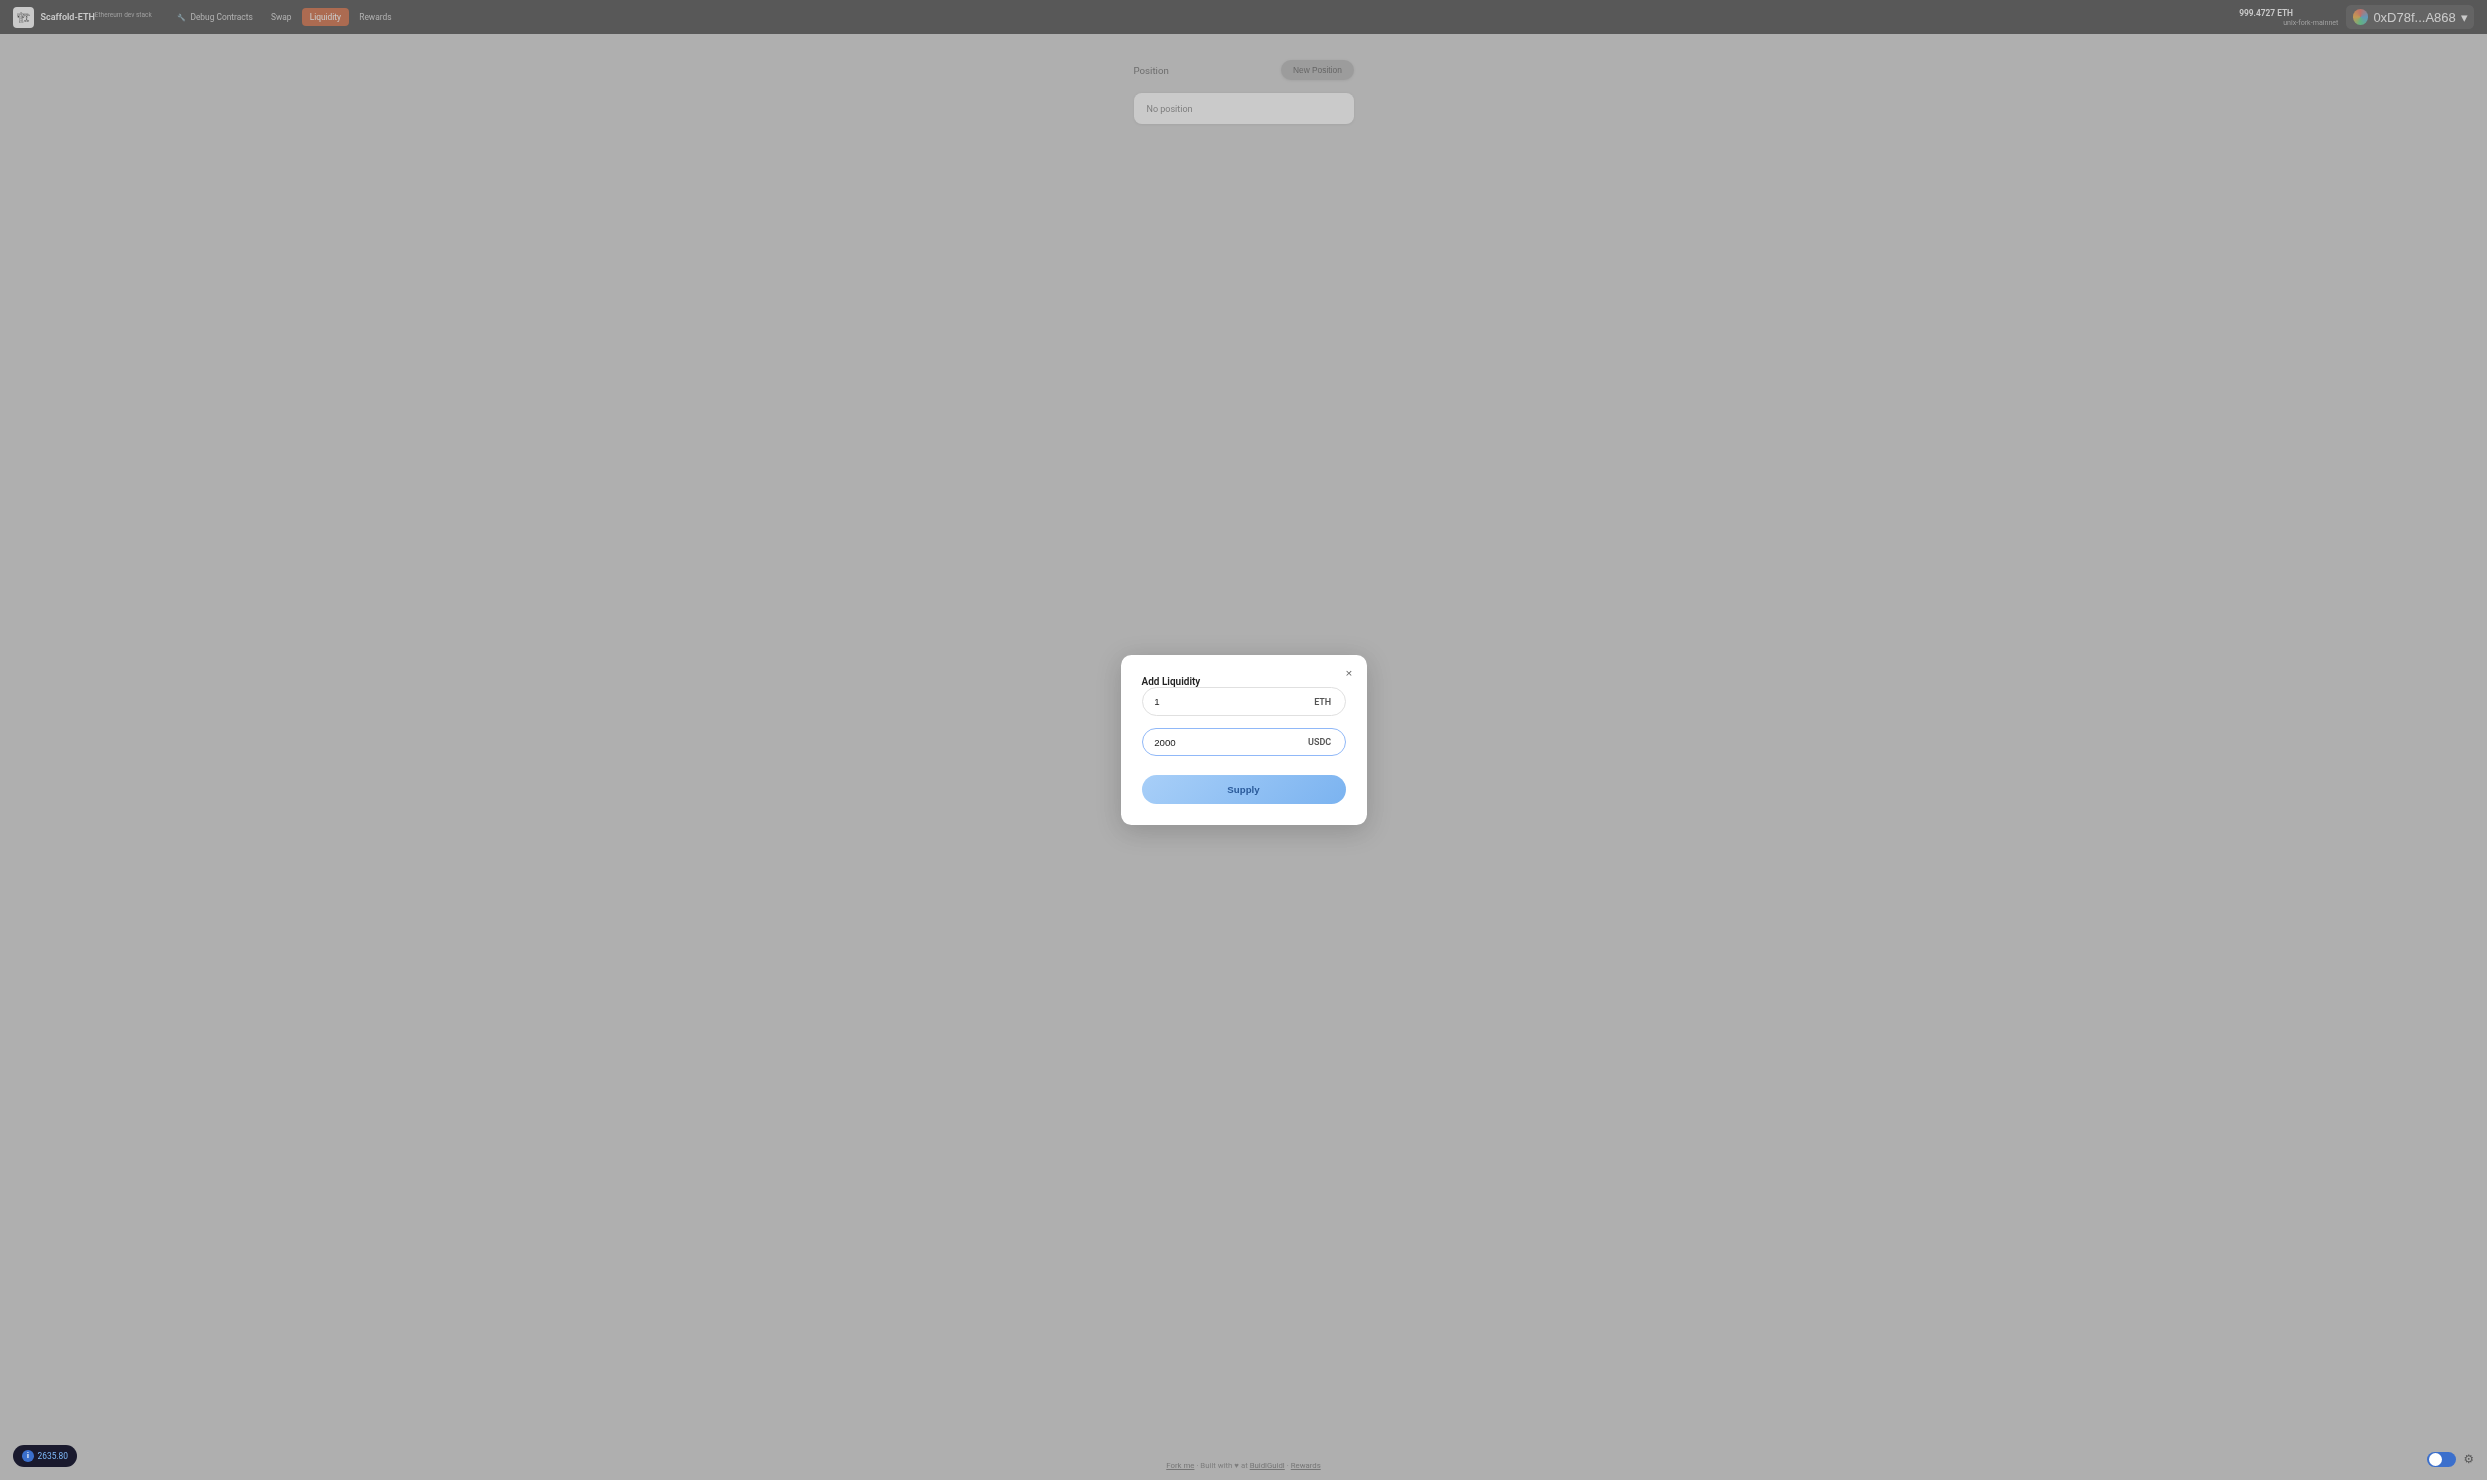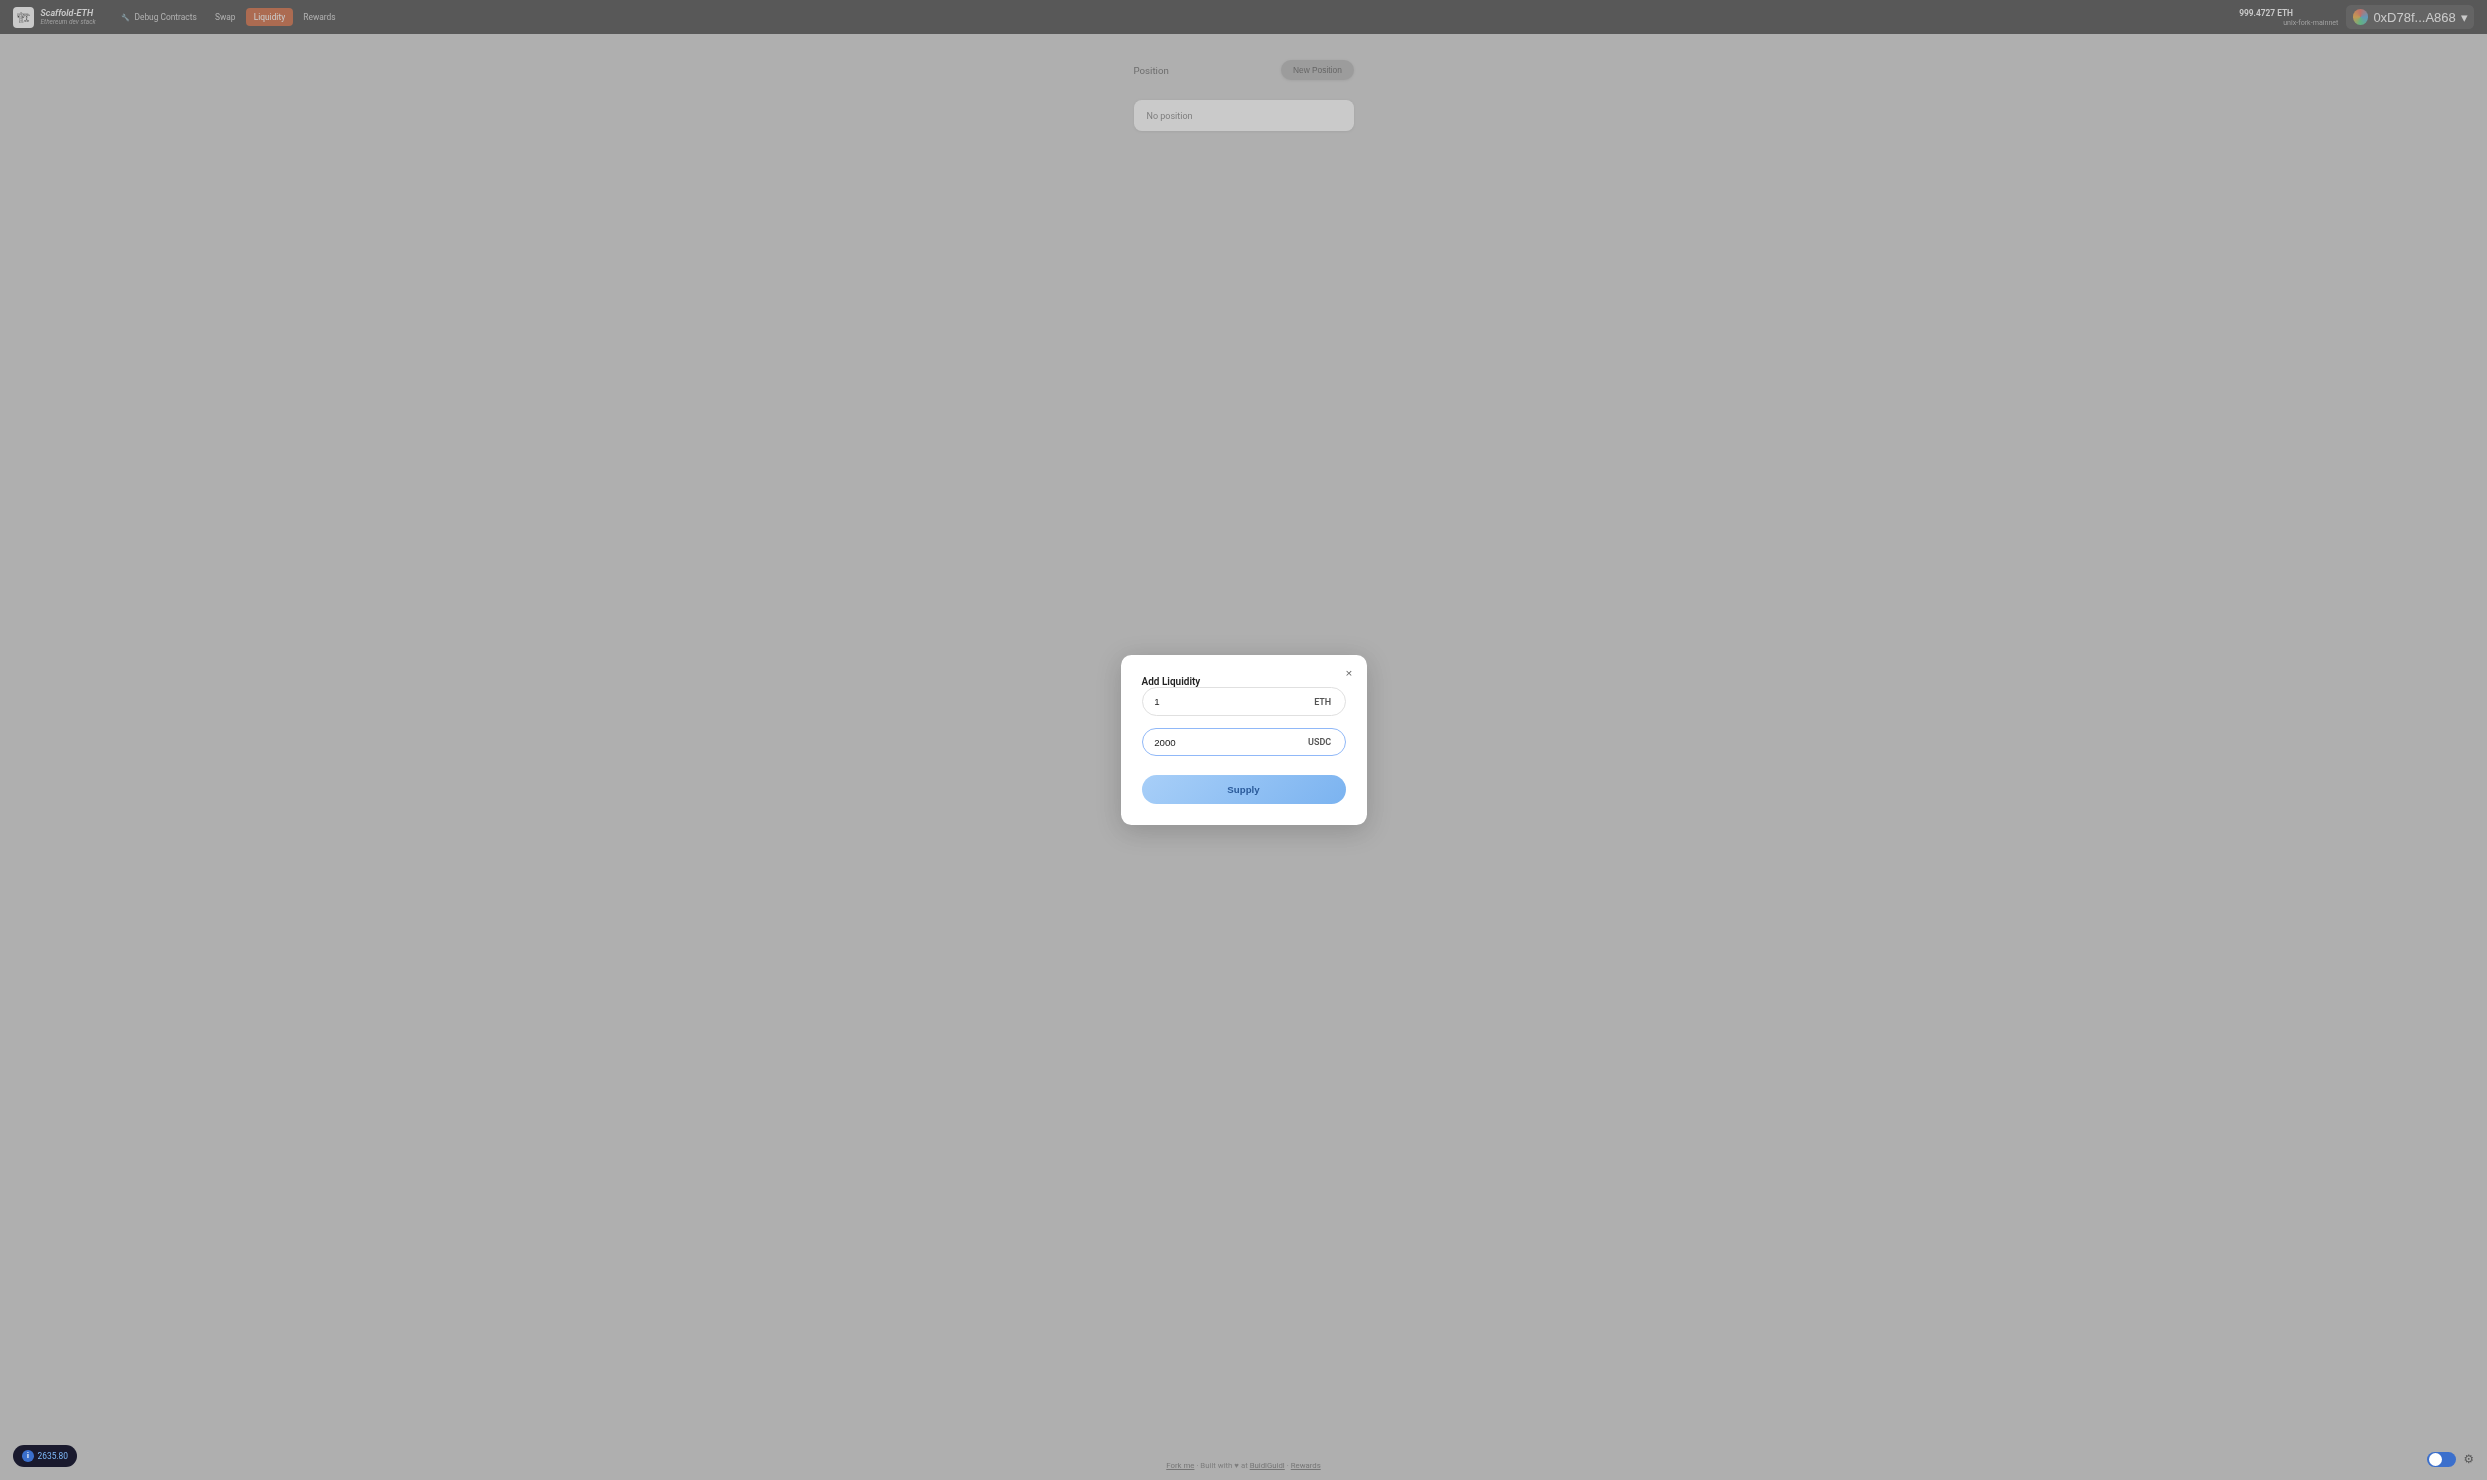--- a/index.html
+++ b/index.html
@@ -33,22 +33,20 @@
       height: 21px;
       background: white;
       border-radius: 3.9px;
       display: flex;
       align-items: center;
       justify-content: center;
       font-size: 10.4px;
     }
     .brand-text {
       display: flex;
-      flex-direction: column;
-      font-style: italic;
     }
     .brand-name {
       color: white;
       font-size: 9px;
       font-weight: 600;
       line-height: 1.2;
     }
     .brand-sub {
       color: #aaa;
       font-size: 6.5px;
@@ -122,21 +120,21 @@
 
     
     .position-section {
       width: 220px;
       margin-bottom: 19.4px;
     }
     .position-header {
       display: flex;
       align-items: center;
       justify-content: space-between;
-      margin-bottom: 20px;
+      margin-bottom: 13px;
     }
     .position-label {
       color: #444;
       font-size: 9.7px;
     }
     .new-position-btn {
       background: #a3a3a3;
       border: none;
       border-radius: 13px;
       padding: 5.2px 11.7px;

